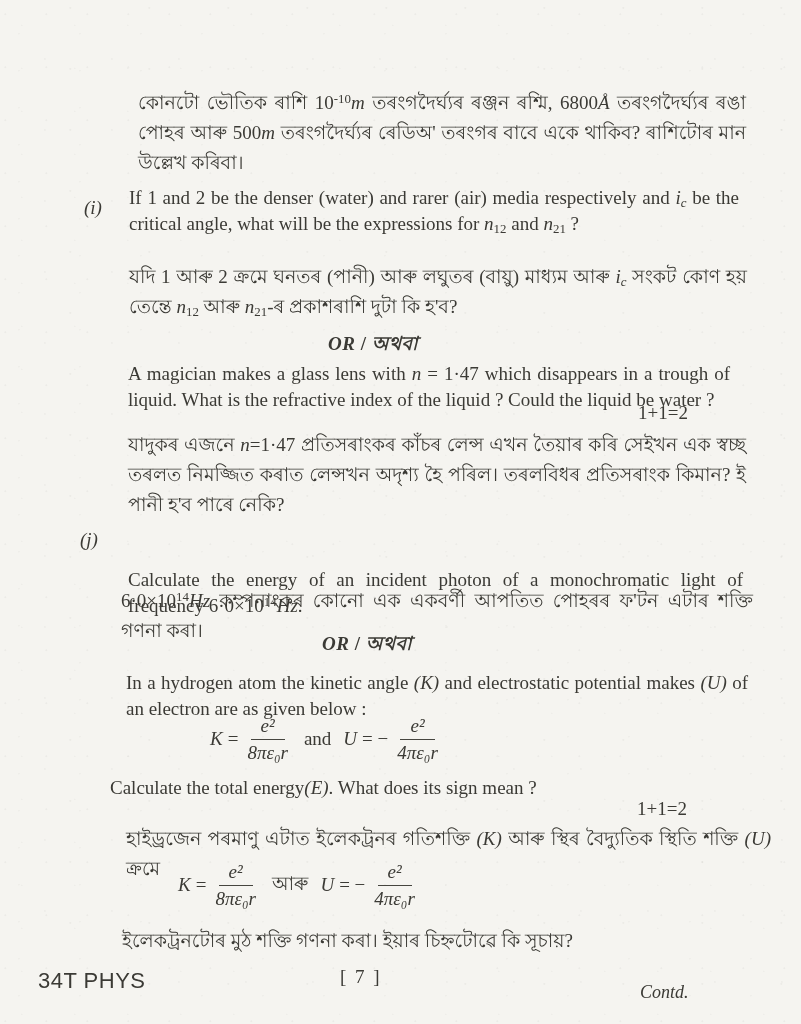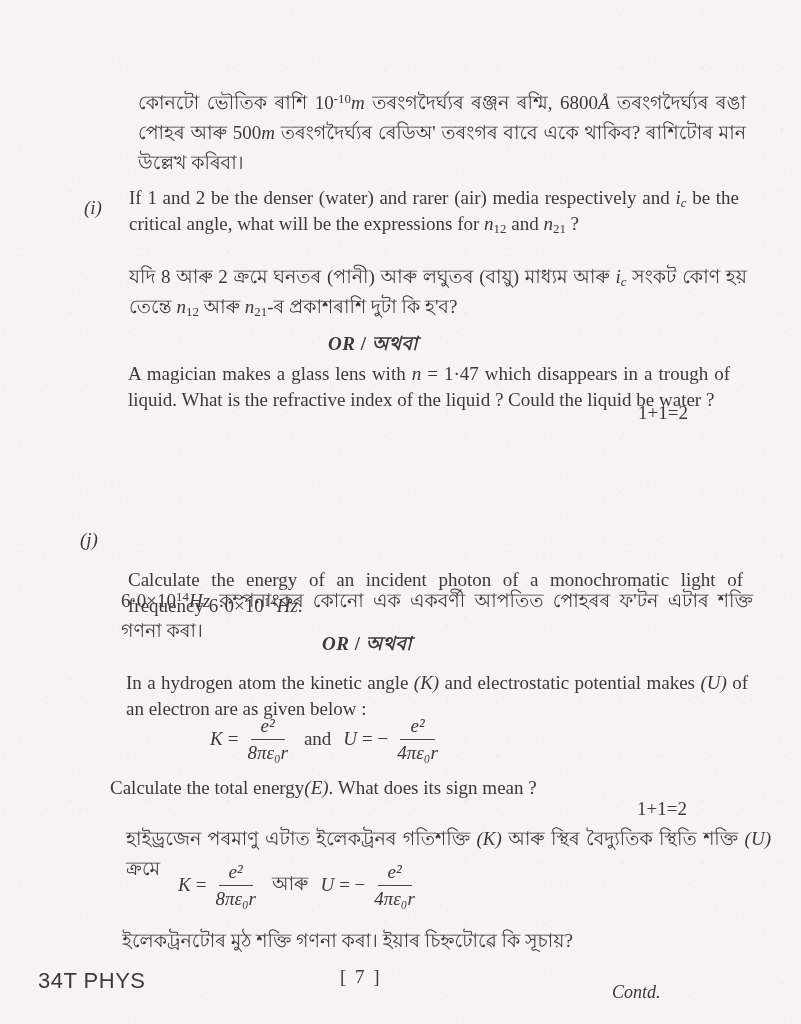--- a/index.html
+++ b/index.html
@@ -42,26 +42,27 @@
 </style>
 </head>
 <body>
 
 <div class="page">
 
   <div class="abs para as" style="left:138px;top:88px;width:608px;"><span>কোনটো ভৌতিক ৰাশি 10</span><sup>-10</sup><span class="it">m</span><span> তৰংগদৈৰ্ঘ্যৰ ৰঞ্জন ৰশ্মি, 6800</span><span class="it">Å</span><span> তৰংগদৈৰ্ঘ্যৰ ৰঙা পোহৰ আৰু 500</span><span class="it">m</span><span> তৰংগদৈৰ্ঘ্যৰ ৰেডিঅ' তৰংগৰ বাবে একে থাকিব? ৰাশিটোৰ মান উল্লেখ কৰিবা।</span></div>
 
   <div class="abs qlabel" style="left:84px;top:197px;">(i)</div>
   <div class="abs para en" style="left:129px;top:185px;width:610px;"><span>If 1 and 2 be the denser (water) and rarer (air) media respectively and </span><span class="it">i</span><sub class="it">c</sub><span> be the critical angle, what will be the expressions for </span><span class="it">n</span><sub>12</sub><span> and </span><span class="it">n</span><sub>21</sub><span> ?</span></div>
-  <div class="abs para as" style="left:129px;top:262px;width:618px;"><span>যদি 8 আৰু 2 ক্ৰমে ঘনতৰ (পানী) আৰু লঘুতৰ (বায়ু) মাধ্যম আৰু </span><span class="it">i</span><sub class="it">c</sub><span> সংকট কোণ হয় তেন্তে </span><span class="it">n</span><sub>12</sub><span> আৰু </span><span class="it">n</span><sub>21</sub><span>-ৰ প্ৰকাশৰাশি দুটা কি হ'ব?</span></div>
+  <div class="abs para as" style="left:129px;top:262px;width:618px;"><span>যদি 1 আৰু 2 ক্ৰমে ঘনতৰ (পানী) আৰু লঘুতৰ (বায়ু) মাধ্যম আৰু </span><span class="it">i</span><sub class="it">c</sub><span> সংকট কোণ হয় তেন্তে </span><span class="it">n</span><sub>12</sub><span> আৰু </span><span class="it">n</span><sub>21</sub><span>-ৰ প্ৰকাশৰাশি দুটা কি হ'ব?</span></div>
 
   <div class="abs or-divider" style="left:328px;top:329px;"><span class="it bd">OR</span><span class="bd"> / </span><span class="it bd">অথবা</span></div>
 
   <div class="abs para en" style="left:128px;top:361px;width:602px;"><span>A magician makes a glass lens with </span><span class="it">n</span><span> = 1·47 which disappears in a trough of liquid. What is the refractive index of the liquid ? Could the liquid be water ?</span></div>
   <div class="abs marks" style="left:638px;top:402px;">1+1=2</div>
+  <div class="abs para as" style="left:128px;top:430px;width:618px;"><span>যাদুকৰ এজনে </span><span class="it">n</span><span>=1·47 প্ৰতিসৰাংকৰ কাঁচৰ লেন্স এখন তৈয়াৰ কৰি সেইখন এক স্বচ্ছ তৰলত নিমজ্জিত কৰাত লেন্সখন অদৃশ্য হৈ পৰিল। তৰলবিধৰ প্ৰতিসৰাংক কিমান? ই পানী হ'ব পাৰে নেকি?</span></div>
 
   <div class="abs qlabel" style="left:80px;top:529px;">(j)</div>
   <div class="abs para en" style="left:128px;top:526px;width:615px;margin-top:41px;"><span>Calculate the energy of an incident photon of a monochromatic light of frequency 6·0×10</span><sup>14</sup><span class="it">Hz</span><span>.</span></div>
   <div class="abs para as" style="left:121px;top:586px;width:632px;"><span>6·0×10</span><sup>14</sup><span class="it">Hz</span><span> কম্পনাংকৰ কোনো এক একবৰ্ণী আপতিত পোহৰৰ ফ'টন এটাৰ শক্তি গণনা কৰা।</span></div>
 
   <div class="abs or-divider" style="left:322px;top:629px;"><span class="it bd">OR</span><span class="bd"> / </span><span class="it bd">অথবা</span></div>
 
   <div class="abs para en" style="left:126px;top:670px;width:622px;"><span>In a hydrogen atom the kinetic angle </span><span class="it">(K)</span><span> and electrostatic potential makes </span><span class="it">(U)</span><span> of an electron are as given below :</span></div>
 
   <div class="abs formula" style="left:210px;top:716px;">
@@ -98,15 +99,15 @@
     <span class="frac">
       <span class="num it">e²</span>
       <span class="den it">4πε₀r</span>
     </span>
   </div>
 
   <div class="abs para as" style="left:122px;top:926px;width:620px;">ইলেকট্ৰনটোৰ মুঠ শক্তি গণনা কৰা। ইয়াৰ চিহ্নটোৱে কি সূচায়?</div>
 
   <div class="abs footer-left" style="left:38px;top:968px;">34T PHYS</div>
   <div class="abs footer-center" style="left:340px;top:966px;">[ 7 ]</div>
-  <div class="abs footer-right" style="left:612px;top:982px;text-align:right;">Contd.</div>
+  <div class="abs footer-right" style="left:640px;top:982px;text-align:right;">Contd.</div>
 
 </div>
 
 </body></html>

